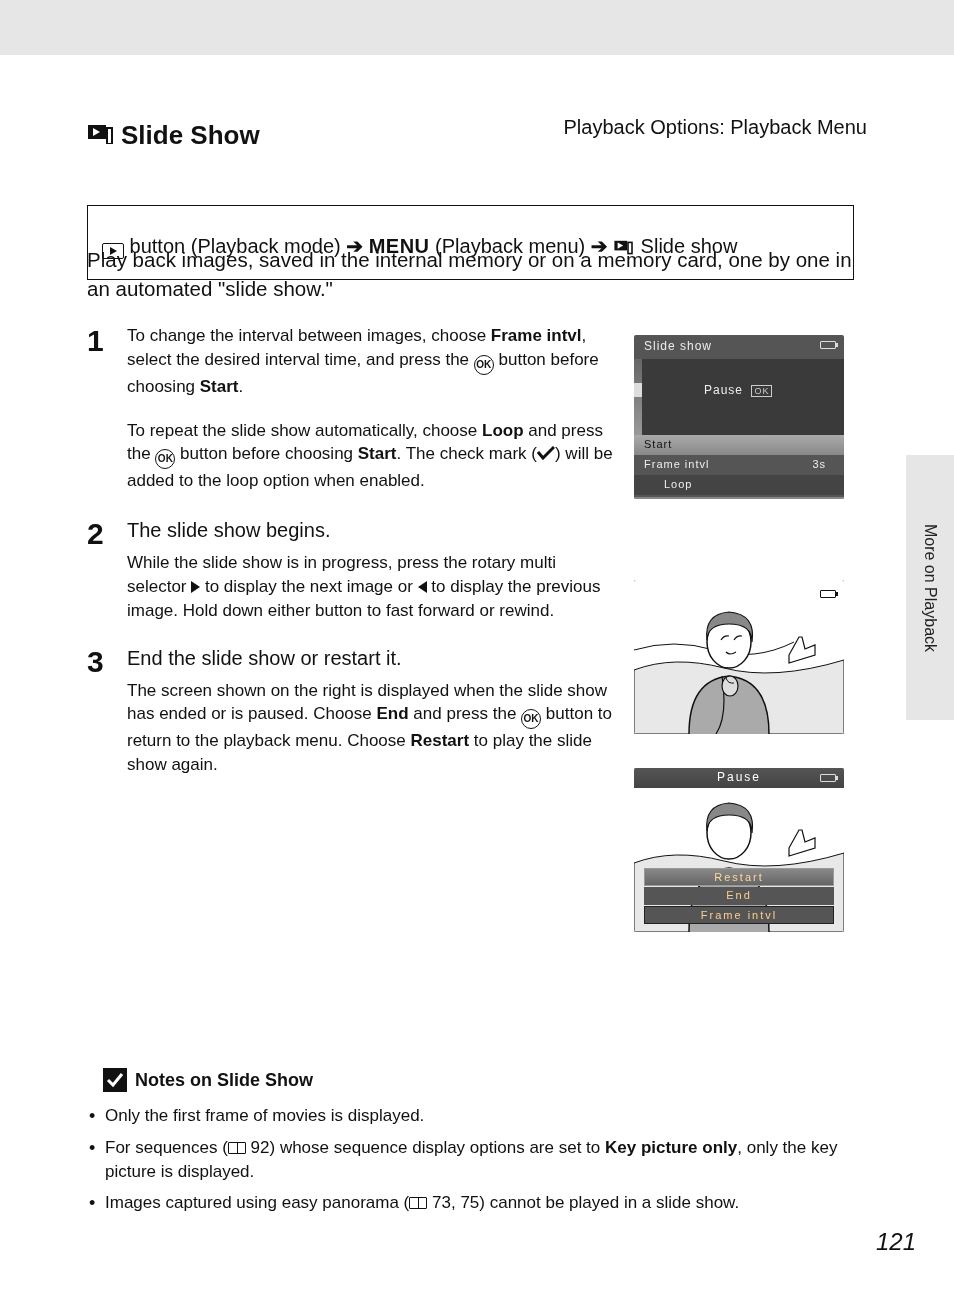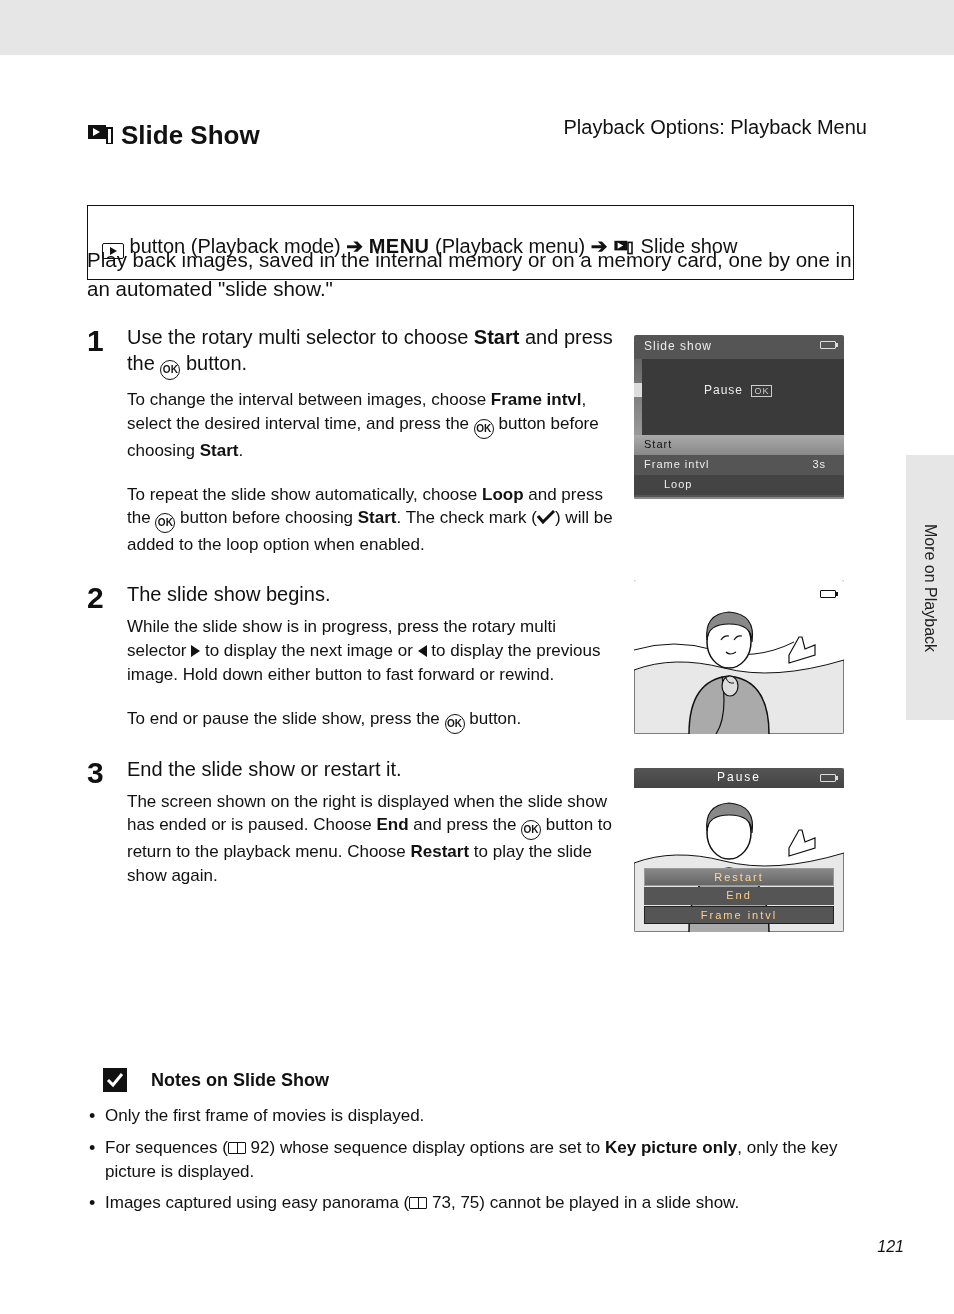--- a/index.html
+++ b/index.html
@@ -142,21 +142,21 @@
   .lcd3 .opt.frame { top:138px; background:#555; }
   .lcd3 .battery { border-color:#ddd; }
   .lcd3 .battery::after { background:#ddd; }
 
   
   .notes {
     position: absolute;
     left: 87px; right: 100px; top: 1068px;
   }
   .notes-head {
-    display:flex; align-items:center; gap:24px;
+    display:flex; align-items:center; gap:8px;
     font-weight: bold; font-size: 18px;
     margin-bottom: 12px;
     padding-left: 16px;
   }
   .check-icon {
     width: 24px; height: 24px; background:#111; display:inline-flex; align-items:center; justify-content:center;
   }
   .check-icon svg { width:18px; height:18px; }
   .notes ul { list-style: none; }
   .notes li {
@@ -167,23 +167,23 @@
     margin-bottom: 8px;
   }
   .notes li::before {
     content: "•";
     position: absolute; left: 2px; top: 0;
     font-size: 18px;
   }
 
   .pagenum {
     position: absolute;
-    right: 50px; bottom: 58px;
+    right: 38px; bottom: 58px;
     font-style: italic;
-    font-size: 16px;
+    font-size: 24px;
   }
 
   
   .ok-icon {
     display:inline-flex; width:20px; height:20px; border:1.5px solid #111; border-radius:50%;
     align-items:center; justify-content:center; font-size:10px; font-weight:bold;
     vertical-align: -3px; line-height:1;
   }
   .play-rect {
     display:inline-flex; width:22px; height:16px; border:1.5px solid #111; border-radius:2px;
@@ -236,45 +236,39 @@
     </span>
   </div>
 
   <div class="intro">Play back images, saved in the internal memory or on a memory card, one by one in an automated "slide show."</div>
 
   <div class="steps">
 
     <div class="step">
       <div class="num">1</div>
       <div class="body">
-        <div class="head">
-          <span>Use the rotary multi selector to choose </span><b>Start</b><span> and press the </span><span class="ok-icon">OK</span><span> button.</span>
-        </div>
         <div class="para">
           <span>To change the interval between images, choose </span><b>Frame intvl</b><span>, select the desired interval time, and press the </span><span class="ok-icon">OK</span><span> button before choosing </span><b>Start</b><span>.</span>
         </div>
         <div class="para">
           <span>To repeat the slide show automatically, choose </span><b>Loop</b><span> and press the </span><span class="ok-icon">OK</span><span> button before choosing </span><b>Start</b><span>. The check mark (</span><span class="checkmark-inline">
               <svg viewBox="0 0 18 14">
                 <path d="M1 6 L6 12 L17 1" fill="none" stroke="#111" stroke-width="3"></path>
               </svg>
             </span><span>) will be added to the loop option when enabled.</span>
         </div>
       </div>
     </div>
 
     <div class="step" style="margin-top:24px;">
       <div class="num">2</div>
       <div class="body">
         <div class="head">The slide show begins.</div>
         <div class="para">
           <span>While the slide show is in progress, press the rotary multi selector </span><span class="tri-r"></span><span> to display the next image or </span><span class="tri-l"></span><span> to display the previous image. Hold down either button to fast forward or rewind.</span>
-        </div>
-        <div class="para">
-          <span>To end or pause the slide show, press the </span><span class="ok-icon">OK</span><span> button.</span>
         </div>
       </div>
     </div>
 
     <div class="step" style="margin-top:22px;">
       <div class="num">3</div>
       <div class="body">
         <div class="head">End the slide show or restart it.</div>
         <div class="para">
           <span>The screen shown on the right is displayed when the slide show has ended or is paused. Choose </span><b>End</b><span> and press the </span><span class="ok-icon">OK</span><span> button to return to the playback menu. Choose </span><b>Restart</b><span> to play the slide show again.</span>

